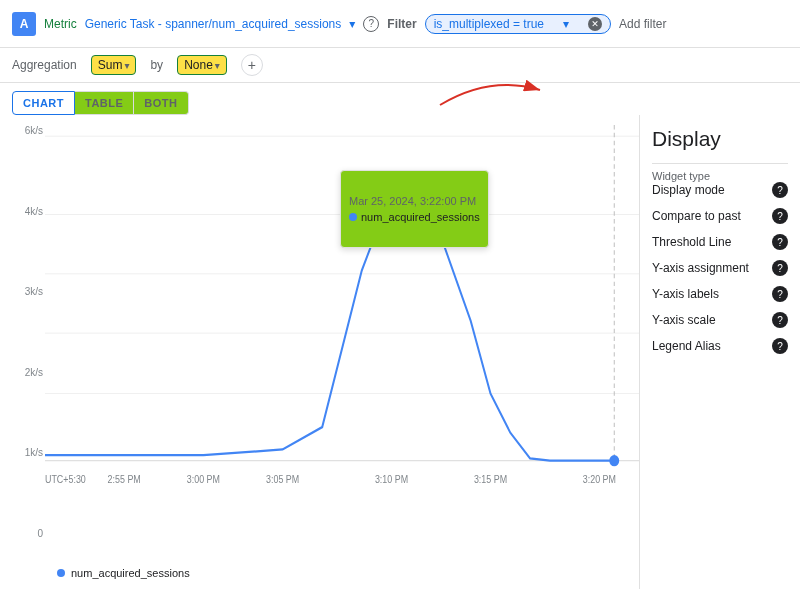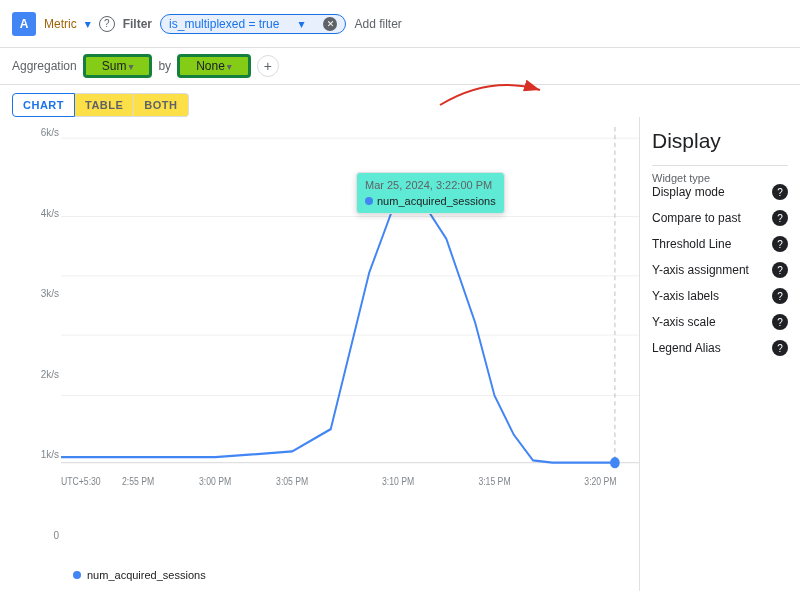--- a/index.html
+++ b/index.html
@@ -18,21 +18,21 @@
     .avatar-box {
       width: 24px; height: 24px;
       background: #4285f4;
       color: #fff;
       font-size: 12px;
       font-weight: bold;
       border-radius: 3px;
       display: flex; align-items: center; justify-content: center;
       flex-shrink: 0;
     }
-    .label-text { font-size: 12px; color: #a16207; font-weight: 500; }
+    .label-text { font-size: 12px; color: #15803d; font-weight: 500; }
     .metric-link { color: #1a73e8; font-size: 12px; cursor: pointer; }
     .help-icon {
       width: 16px; height: 16px;
       border-radius: 50%;
       border: 1.5px solid #5f6368;
       color: #5f6368;
       font-size: 10px;
       display: flex; align-items: center; justify-content: center;
       cursor: pointer; flex-shrink: 0;
     }
@@ -56,32 +56,32 @@
       display: flex; align-items: center; justify-content: center;
       cursor: pointer;
     }
     .add-filter { color: #5f6368; font-size: 12px; cursor: pointer; }
 
     
     .agg-row {
       display: flex;
       align-items: center;
       padding: 6px 12px;
-      gap: 6px;
+      gap: 14px;
       border-bottom: 1px solid #e0e0e0;
     }
     .agg-label { font-size: 12px; color: #5f6368; }
     .agg-select {
       display: flex; align-items: center; gap: 2px;
-      border: 3px solid #15803d;
+      border: 1px solid #15803d;
       border-radius: 4px;
-      padding: 2px 16px;
+      padding: 2px 6px;
       font-size: 12px;
       cursor: pointer;
-      background: #84cc16;
+      background: #fde047;
     }
     .chevron-sm { font-size: 10px; color: #5f6368; }
     .add-btn {
       width: 22px; height: 22px;
       border: 1px solid #dadce0;
       border-radius: 50%;
       display: flex; align-items: center; justify-content: center;
       cursor: pointer; font-size: 14px; color: #5f6368;
     }
 
@@ -91,21 +91,21 @@
       padding: 8px 12px 0;
       gap: 0;
     }
     .tab {
       padding: 5px 10px;
       font-size: 11px;
       font-weight: 600;
       color: #5f6368;
       cursor: pointer;
       border: 1px solid #dadce0;
-      background: #fde047;
+      background: #84cc16;
       letter-spacing: 0.5px;
     }
     .tab.active {
       color: #1a73e8;
       border-color: #1a73e8;
       background: #fff;
     }
     .tab:first-child { border-radius: 4px 0 0 4px; }
     .tab:last-child { border-radius: 0 4px 4px 0; }
     .tab:not(:first-child) { border-left: none; }
@@ -115,21 +115,20 @@
       display: flex;
       height: calc(600px - 48px - 38px - 40px);
     }
 
     
     .chart-area {
       flex: 1;
       position: relative;
       padding: 10px 0 50px 45px;
       border-right: 1px solid #e0e0e0;
-      margin-left: 16px;
     }
     .y-axis-labels {
       position: absolute;
       left: 5px;
       top: 10px;
       bottom: 50px;
       display: flex;
       flex-direction: column;
       justify-content: space-between;
       font-size: 10px;
@@ -199,24 +198,24 @@
       color: #fff;
       font-size: 10px;
       display: flex; align-items: center; justify-content: center;
     }
 
     
     .chart-tooltip {
       position: absolute;
       top: 55px;
       left: 340px;
-      background: #5eead4;
+      background: #84cc16;
       border: 1px solid #e0e0e0;
       border-radius: 4px;
-      padding: 6px 8px;
+      padding: 24px 8px;
       font-size: 11px;
       box-shadow: 0 2px 6px rgba(0,0,0,0.15);
       pointer-events: none;
       white-space: nowrap;
     }
     .tooltip-date { color: #5f6368; margin-bottom: 4px; }
     .tooltip-metric { display: flex; align-items: center; gap: 4px; color: #202124; }
     .tooltip-dot { width: 8px; height: 8px; border-radius: 50%; background: #4285f4; }
 
     
@@ -226,20 +225,21 @@
       left: 430px;
       pointer-events: none;
     }
   </style>
 </head>
 <body>
 
 <div class="top-bar">
   <div class="avatar-box">A</div>
   <span class="label-text">Metric</span>
+  <span class="metric-link">Generic Task - spanner/num_acquired_sessions</span>
   <span class="metric-link">▾</span>
   <div class="help-icon">?</div>
   <span class="filter-label">Filter</span>
   <div class="filter-chip">
     <span>is_multiplexed = true</span>
     <span>▾</span>
     <span class="chip-close">✕</span>
   </div>
   <span class="add-filter">Add filter</span>
 </div>

